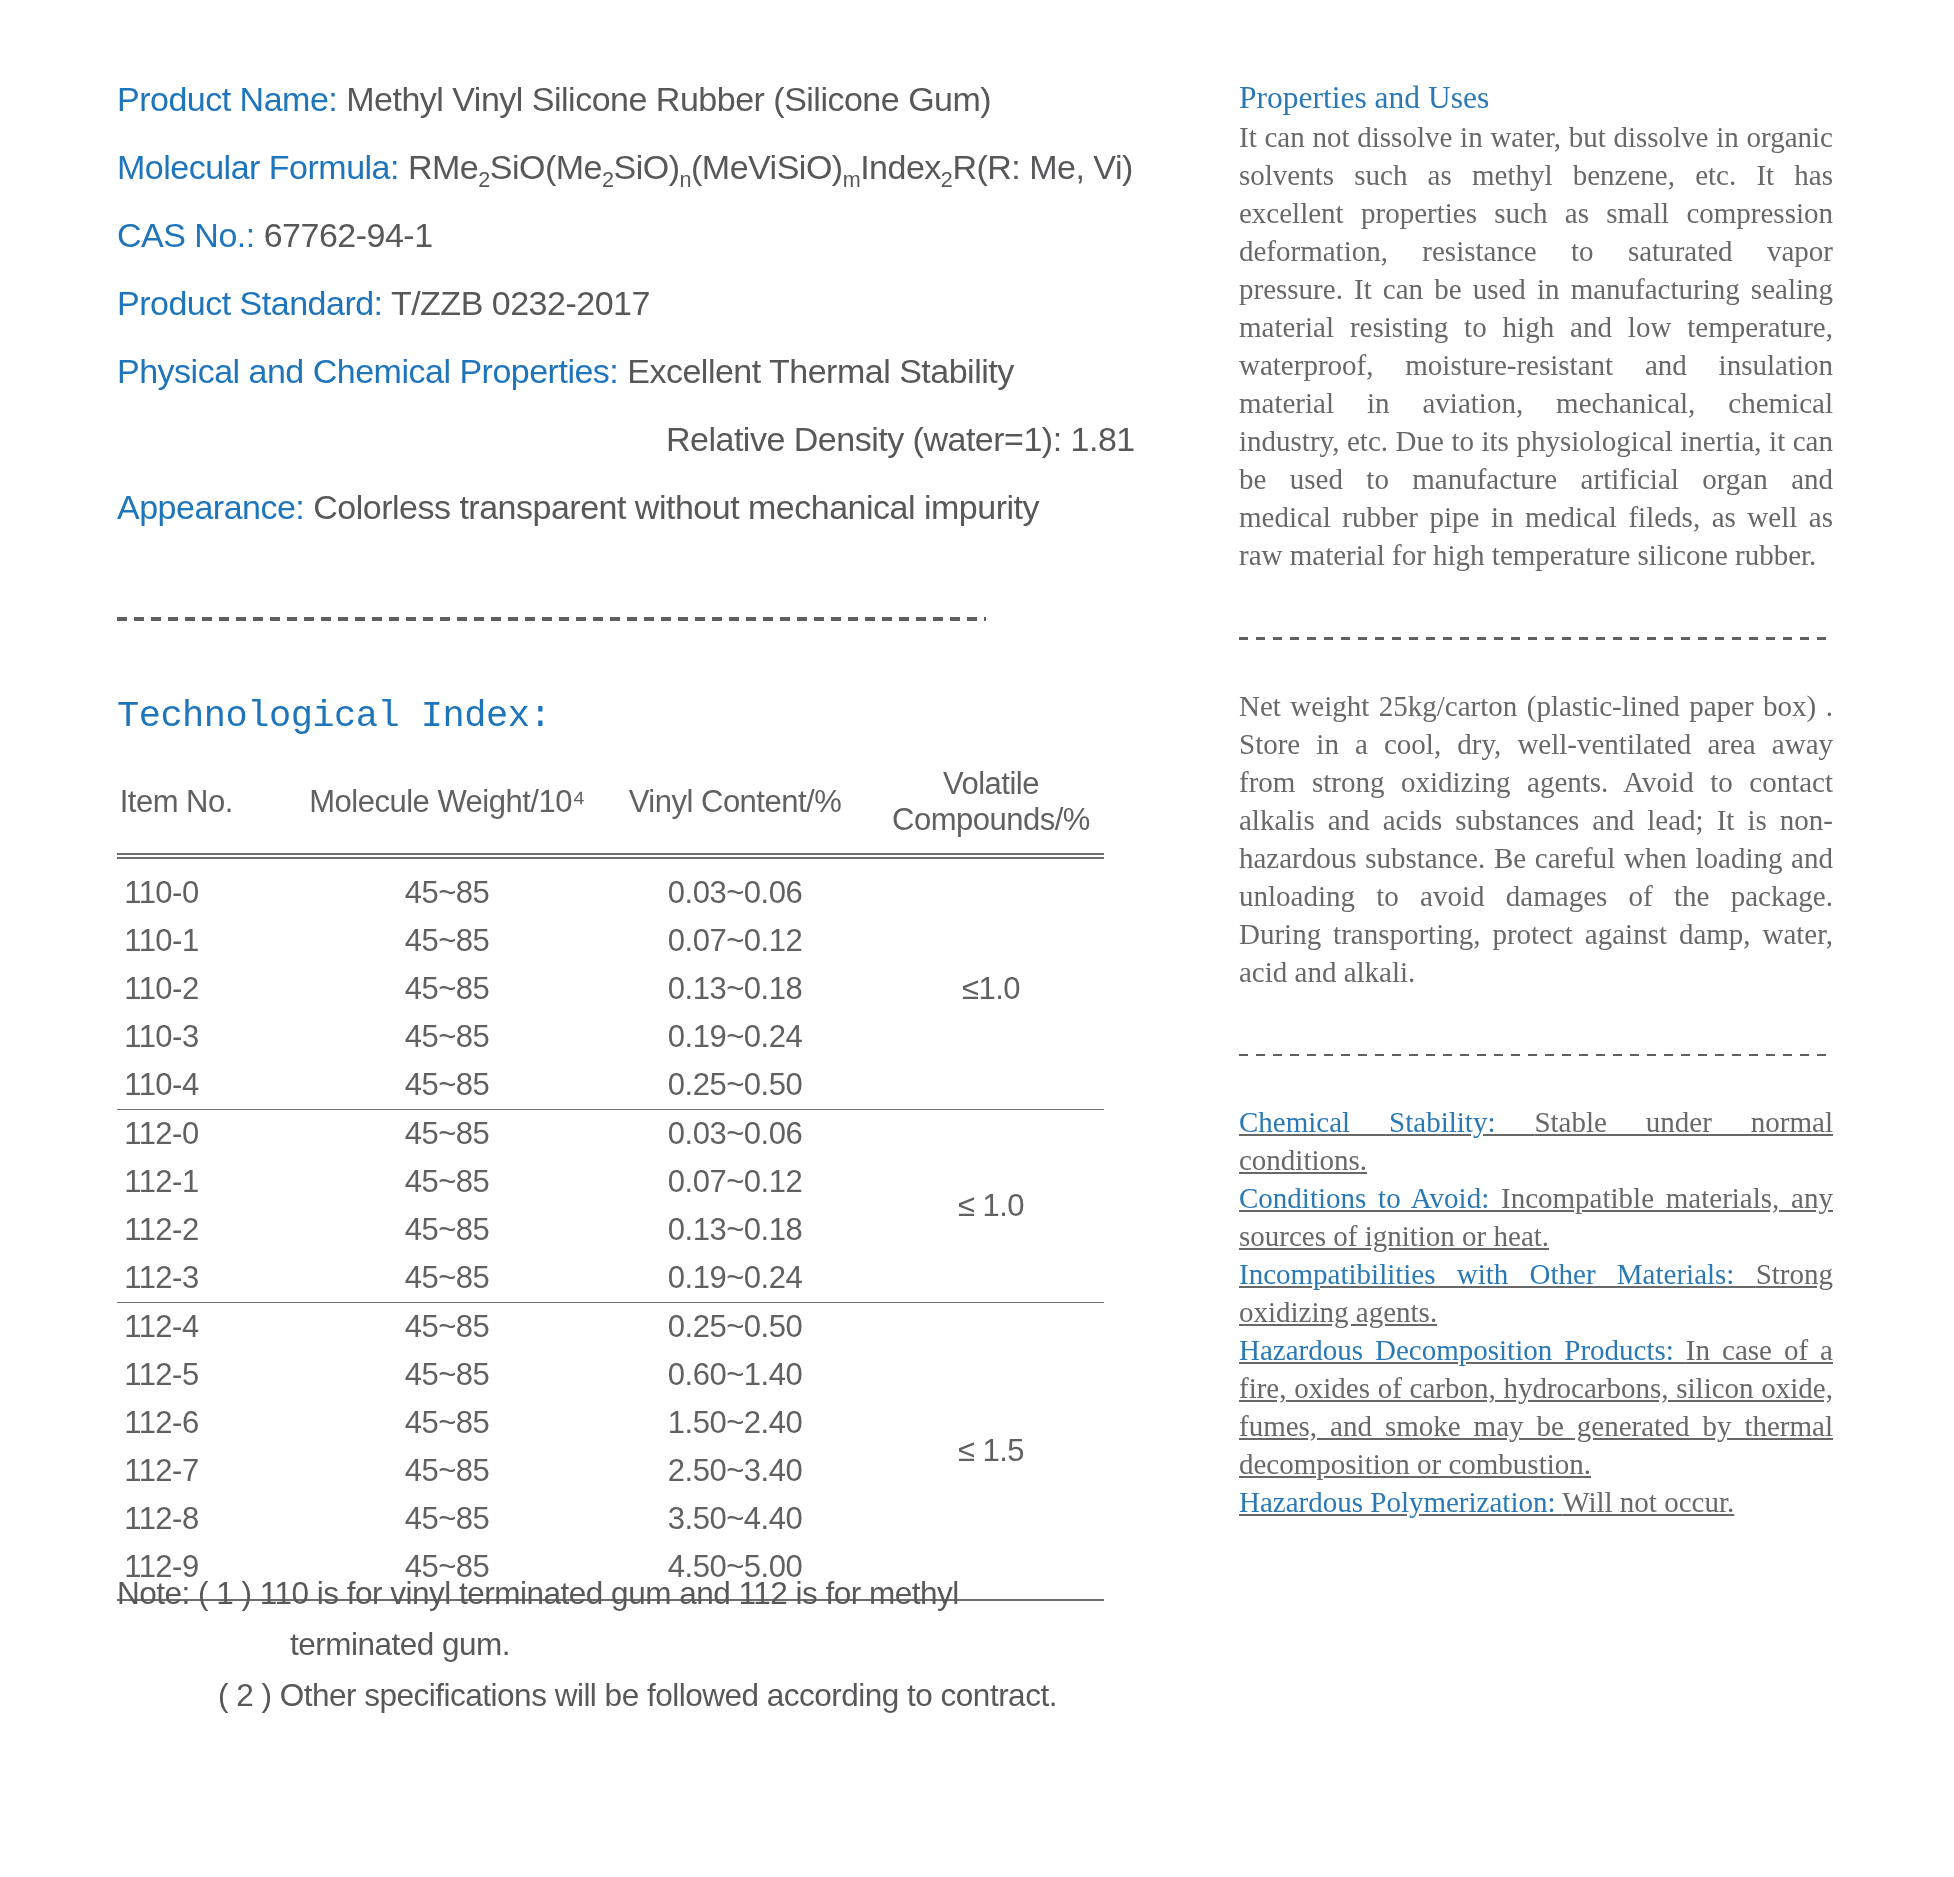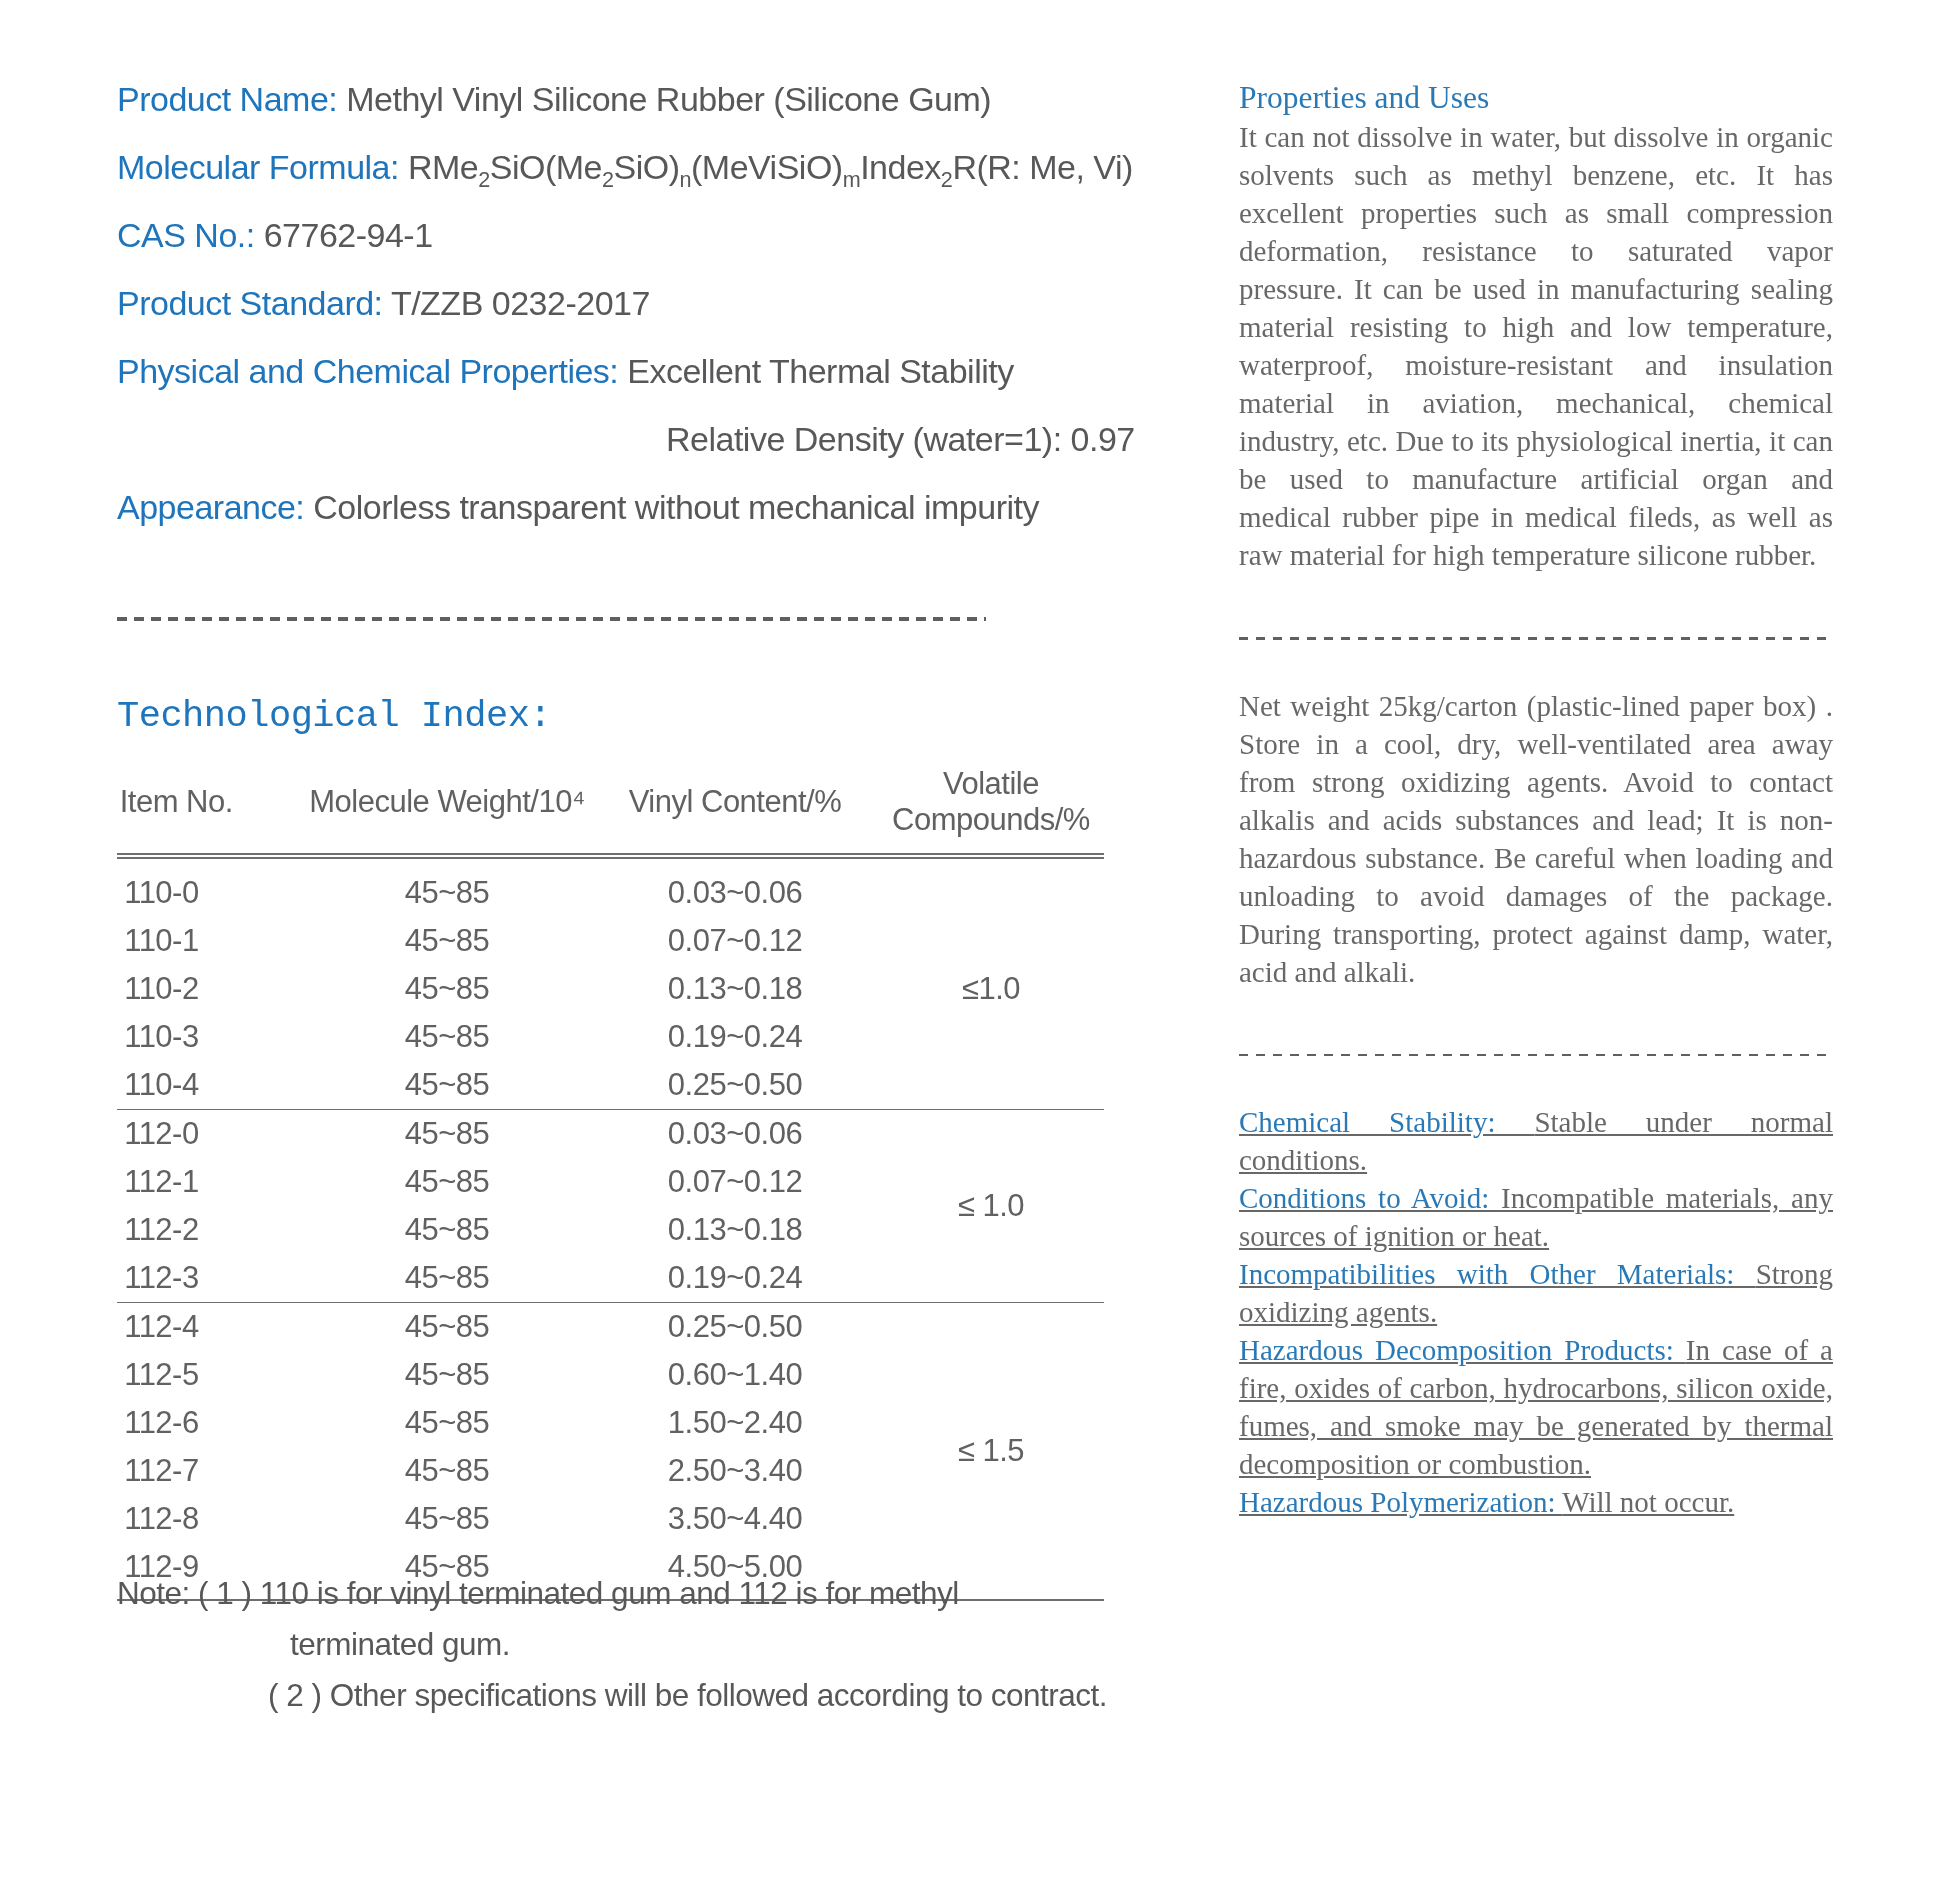--- a/index.html
+++ b/index.html
@@ -29,21 +29,21 @@
   table.tech tbody td{height:46px;text-align:center;vertical-align:middle;}
   table.tech tbody td.item{text-align:left;padding-left:7.2px;}
   table.tech tbody tr.first td{padding-top:10.8px;}
   table.tech tbody tr.gs td{border-top:1.8px solid #6e6e6e;}
   table.tech td.vol{vertical-align:middle;text-align:center;margin-top:46px;}
   table.tech tbody tr.pad-bottom td{padding-bottom:9px;}
 
   .notes{position:absolute;left:117px;top:1568px;width:990px;
     font-size:31.5px;line-height:51px;letter-spacing:-0.5px;color:#58585a;}
   .note-line.n1{padding-left:173px;}
-  .note-line.n2{padding-left:101px;text-align:right;}
+  .note-line.n2{padding-left:101px;}
 
   
   .right-col{position:absolute;left:1239px;top:77px;width:594px;
     font-family:"Liberation Serif","DejaVu Serif",serif;}
   .r-heading{font-size:31.5px;line-height:41px;color:#2a79b5;margin:0;font-weight:normal;}
   .r-para{font-size:29px;line-height:38px;color:#686868;margin:0;
     text-align:justify;}
   .r-para:last-child,.r-labeled{margin:0;text-decoration:underline;}
   .r-divider{height:2.7px;margin:63px 0 47px;
     background:repeating-linear-gradient(to right,#606060 0 9px,transparent 9px 17px);}
@@ -54,21 +54,21 @@
 <body>
 
 <div class="page">
 
   <div class="info-list">
       <div class="info-line"><span class="lbl">Product Name: </span><span>Methyl Vinyl Silicone Rubber (Silicone Gum)</span></div>
       <div class="info-line"><span class="lbl">Molecular Formula: </span><span><span>RMe</span><sub>2</sub><span>SiO(Me</span><sub>2</sub><span>SiO)</span><sub>n</sub><span>(MeViSiO)</span><sub>m</sub><span>Index</span><sub>2</sub><span>R(R: Me, Vi)</span></span></div>
       <div class="info-line"><span class="lbl">CAS No.: </span><span>67762-94-1</span></div>
       <div class="info-line"><span class="lbl">Product Standard: </span><span>T/ZZB 0232-2017</span></div>
       <div class="info-line"><span class="lbl">Physical and Chemical Properties: </span><span>Excellent Thermal Stability</span></div>
-      <div class="info-line indent"><span>Relative Density (water=1): 0.97</span></div>
+      <div class="info-line indent"><span>Relative Density (water=1): 1.81</span></div>
       <div class="info-line"><span class="lbl">Appearance: </span><span>Colorless transparent without mechanical impurity</span></div>
     </div>
 
   <div class="left-dashed-divider"></div>
 
   <div class="tech-title">Technological Index:</div>
 
   <div class="spec-table">
     <table class="tech">
       <colgroup>

